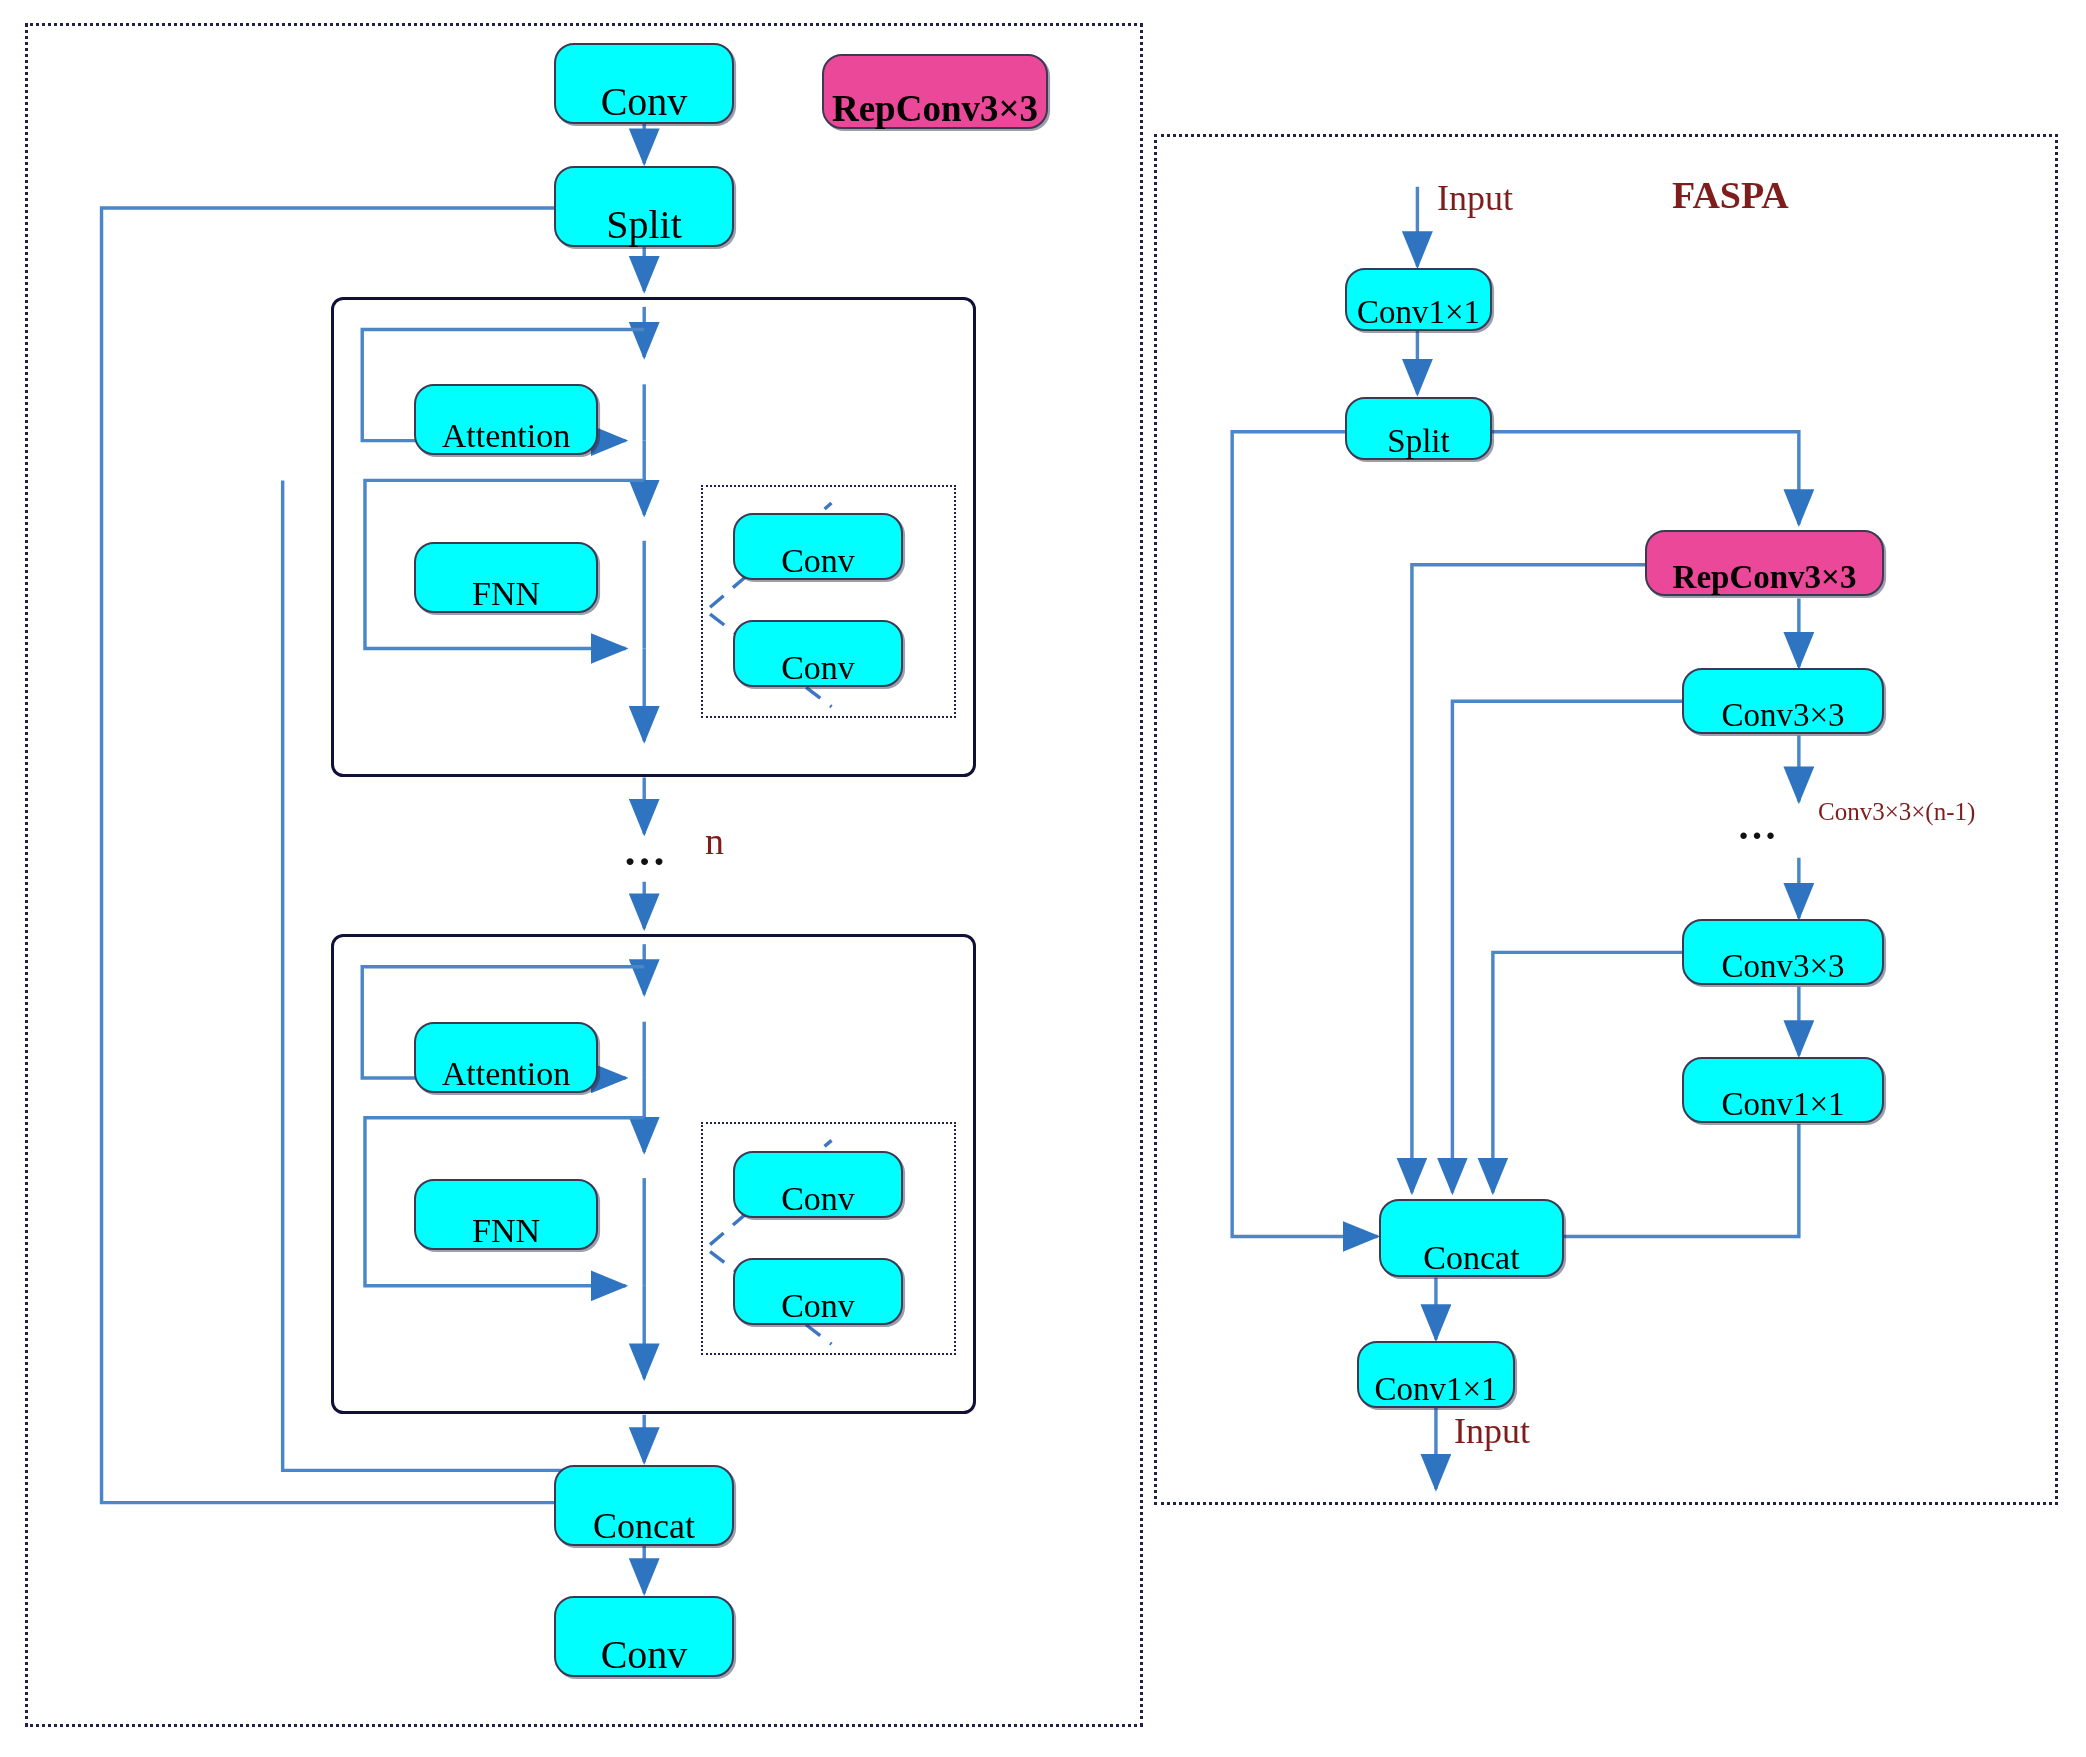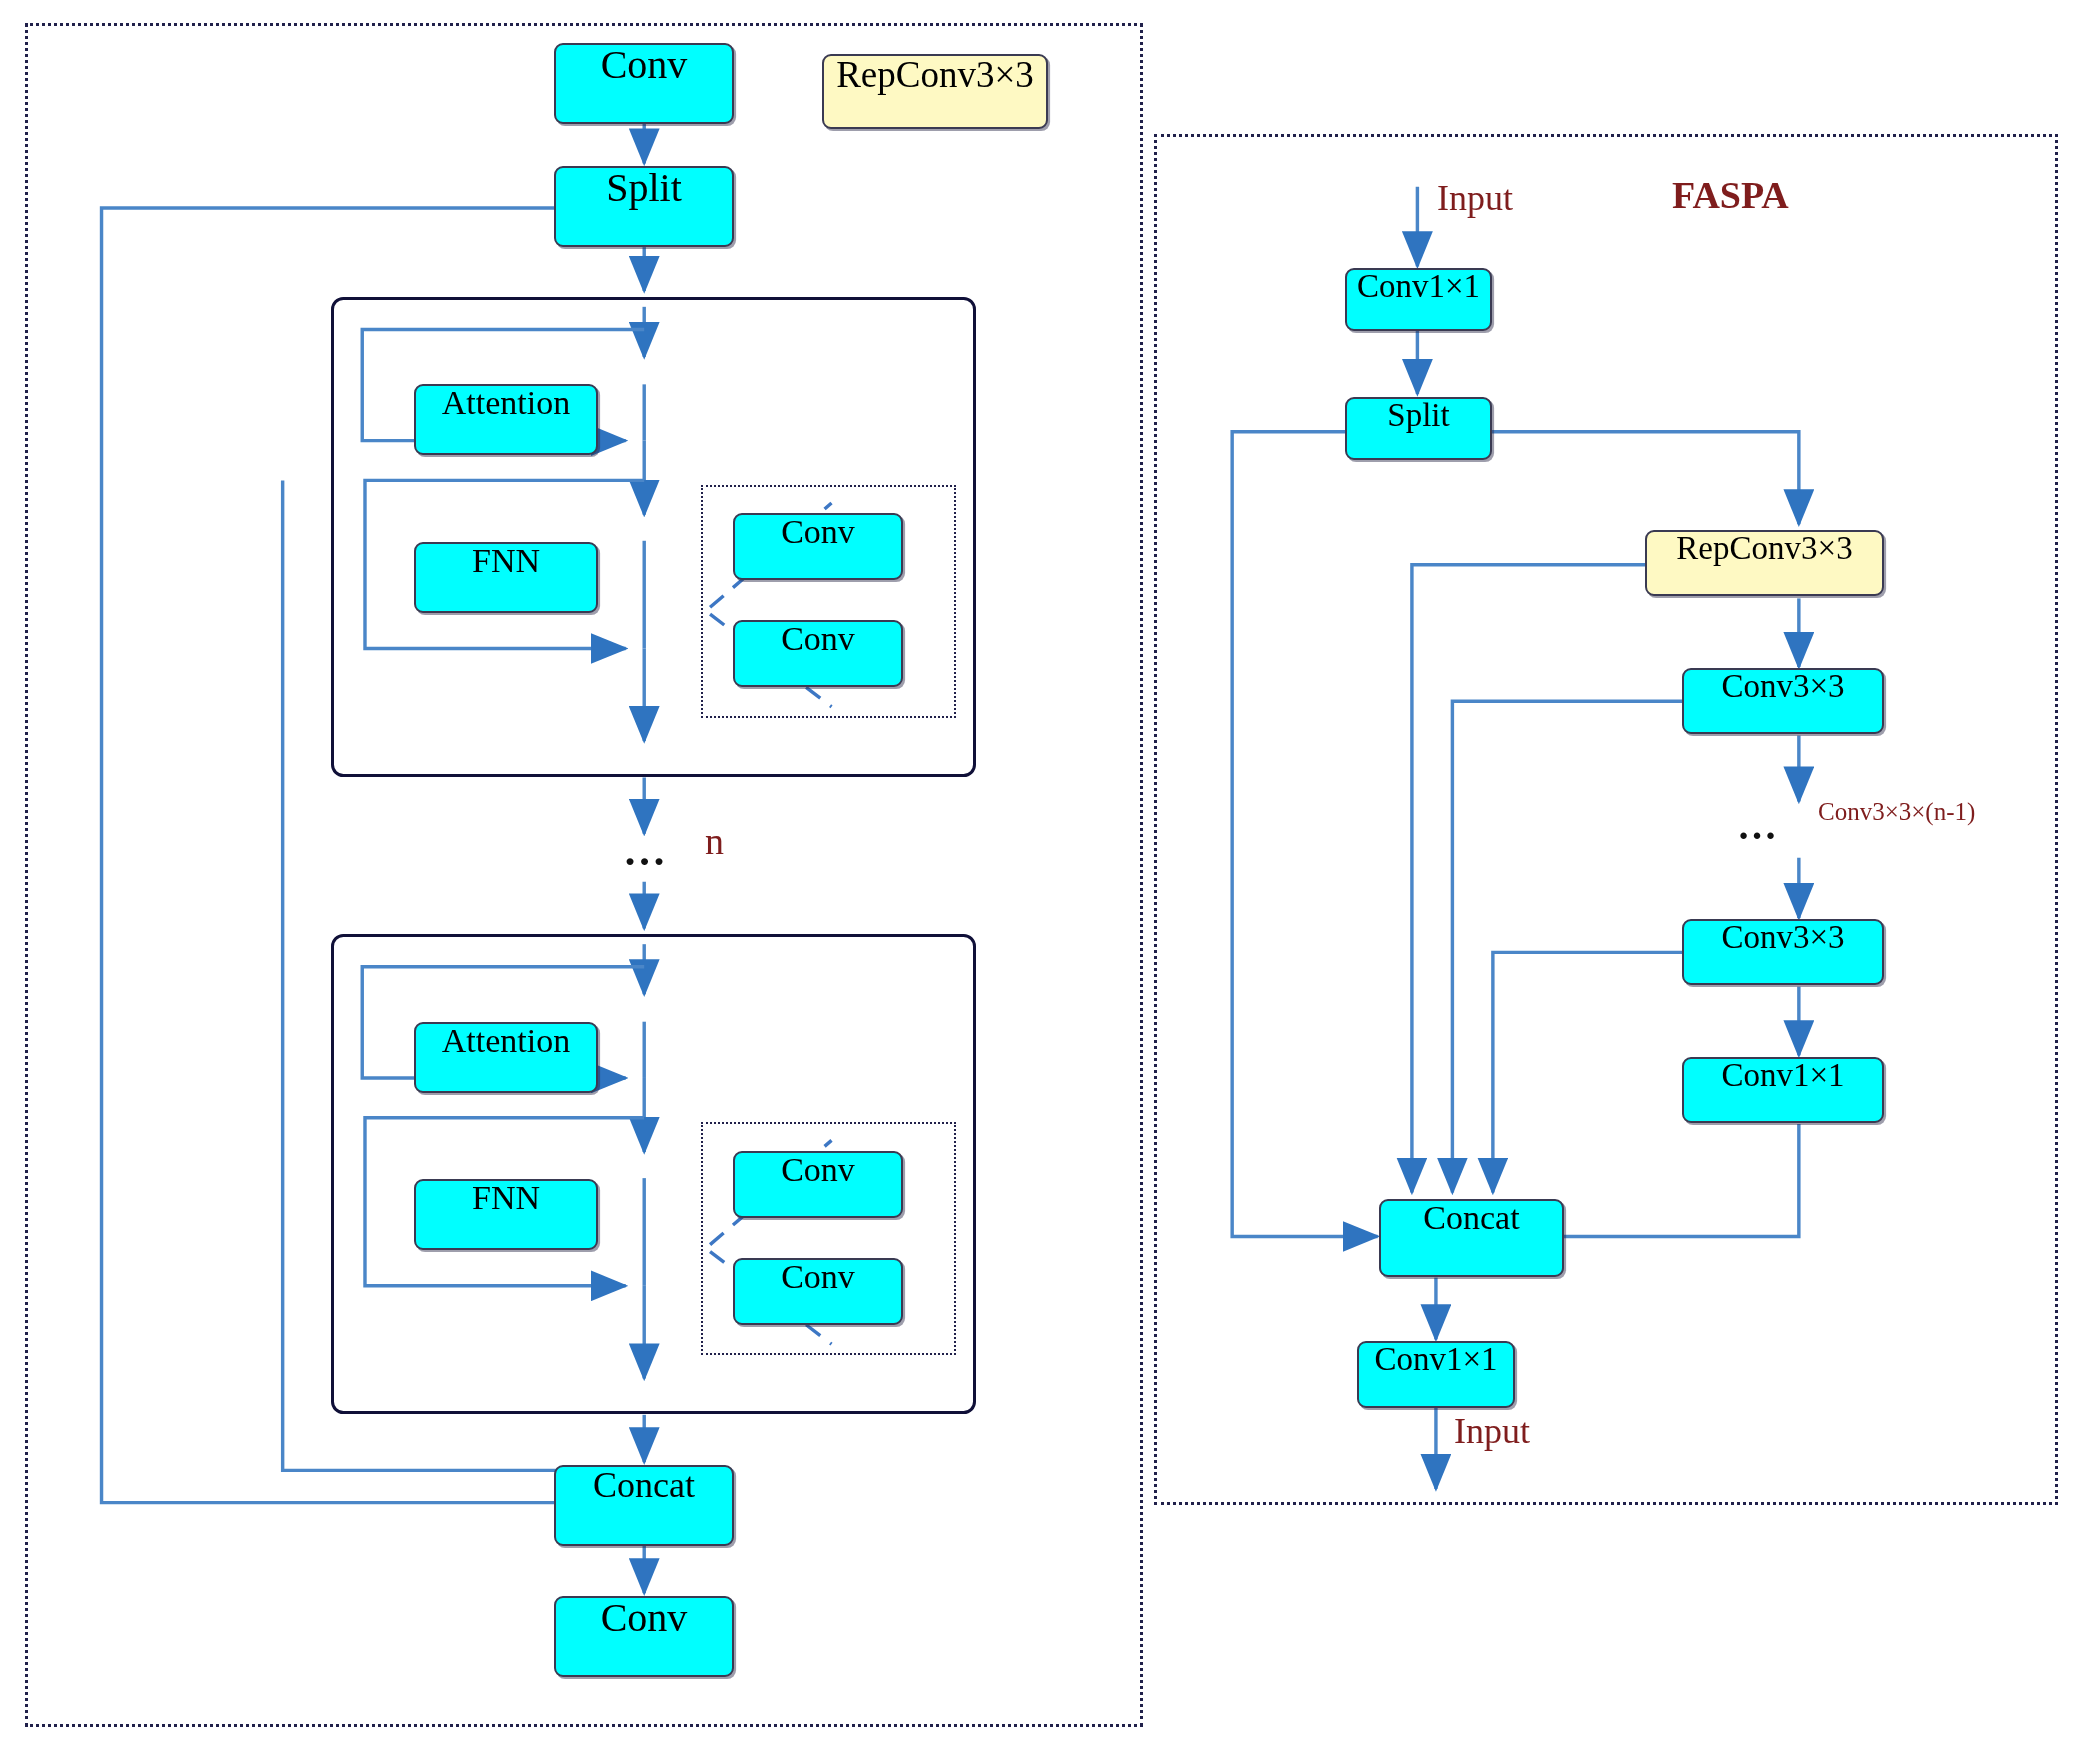--- a/index.html
+++ b/index.html
@@ -6,30 +6,30 @@
   body{
     width:2087px;height:1758px;position:relative;overflow:hidden;
     font-family:"Liberation Serif","DejaVu Serif",serif;
   }
   #stage{position:absolute;left:0;top:0;width:2087px;height:1758px;}
   svg.layer{position:absolute;left:0;top:0;width:2087px;height:1758px;overflow:visible;}
 
   
   .node{
     position:absolute;box-sizing:border-box;
-    display:flex;align-items:flex-start;justify-content:center;
-    border-radius:9px;
+    display:flex;align-items:flex-end;justify-content:center;
+    border-radius:20px;
     border:2.1px solid #3a3a52;
     box-shadow:2.1px 2.1px 0 rgba(40,40,70,.45);
     color:#000;
     white-space:nowrap;
     line-height:1;
   }
   .node.cyan{background:#0ff;}
-  .node.yellow{background:#fef9c3;}
+  .node.yellow{background:#ec4899;font-weight:bold;}
   .node span{display:block;}
 
   .freetext{
     position:absolute;color:#7f1d1d;white-space:nowrap;line-height:1;
   }
   .ellipsis{
     position:absolute;color:#111;white-space:nowrap;
     font-family:"Liberation Serif","DejaVu Serif",serif;
     font-weight:700;letter-spacing:2.7px;line-height:1;
   }

